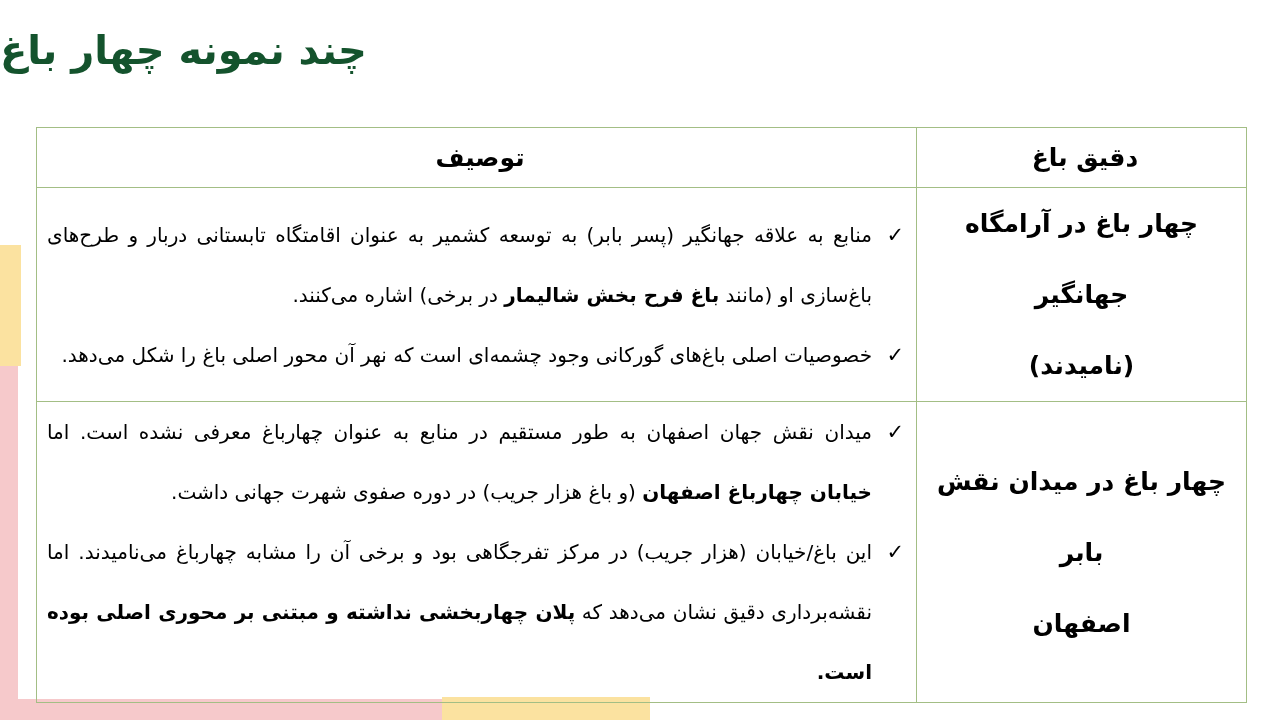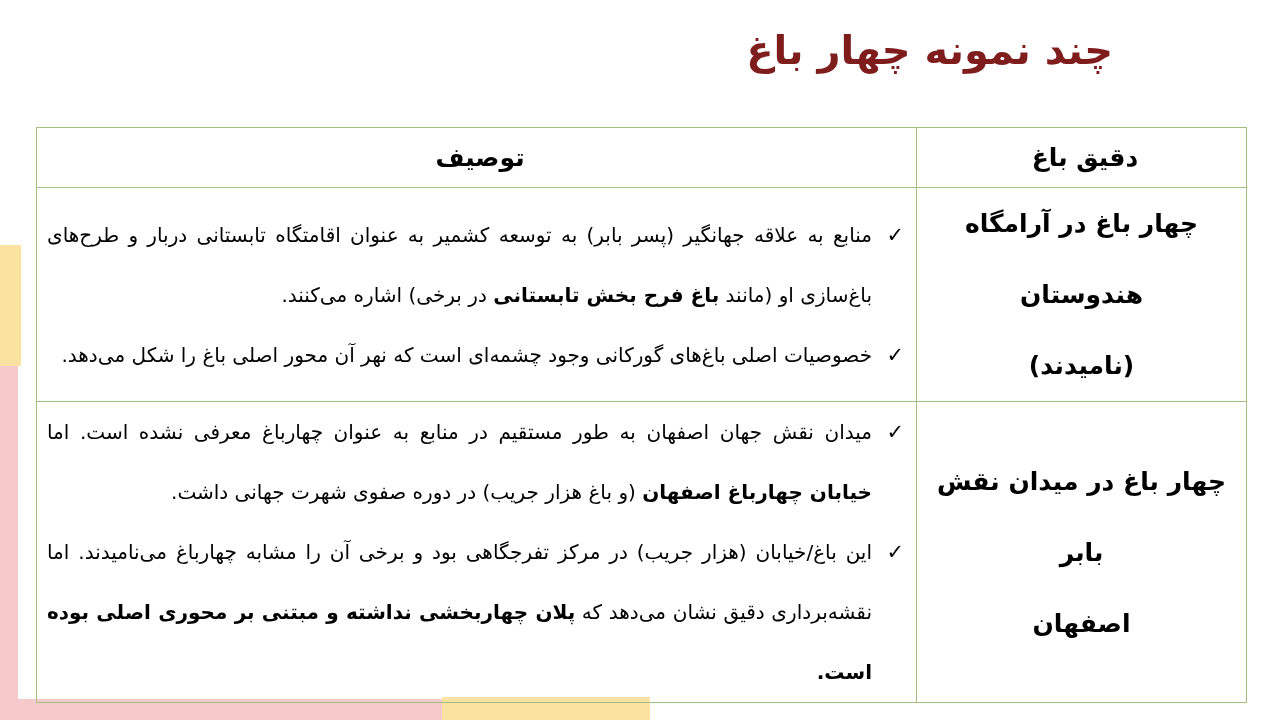--- a/index.html
+++ b/index.html
@@ -23,24 +23,24 @@
   .accent-left-yellow { left: 0; top: 245px; width: 21px; height: 121px; background: #fbe2a0; }
   .accent-left-pink   { left: 0; top: 366px; width: 18px; height: 354px; background: #f6c9cb; }
   .accent-bottom-pink   { left: 0;   top: 699px; width: 442px; height: 21px; background: #f6c9cb; }
   .accent-bottom-yellow { left: 442px; top: 697px; width: 208px; height: 23px; background: #fbe2a0; }
   
   .title {
     position: absolute;
     top: 18px;
     left: 0;
     width: 1113px;
-    text-align: right;
+    text-align: left;
     font-size: 40px;
     font-weight: bold;
-    color: #7f1d1d;
+    color: #14532d;
     line-height: 64px;
   }
   
   table.garden-table {
     position: absolute;
     left: 36px;
     top: 127px;
     width: 1210px;
     border-collapse: collapse;
     table-layout: fixed;
@@ -113,27 +113,27 @@
     </colgroup>
     <thead>
       <tr class="header-row">
         <th class="header-cell">دقیق باغ</th>
         <th class="header-cell">توصیف</th>
       </tr>
     </thead>
     <tbody>
       <tr class="data-row-1">
         <td class="sample-cell">
-          <div class="sample-line">چهار باغ در آرامگاه هندوستان</div>
+          <div class="sample-line">چهار باغ در آرامگاه جهانگیر</div>
           <div class="sample-line">(نامیدند)</div>
         </td>
         <td class="desc-cell">
           <div class="bullet">
             <span class="check">✓</span>
-            <span class="btext"><span>منابع به علاقه جهانگیر (پسر بابر) به توسعه کشمیر به عنوان اقامتگاه تابستانی دربار و طرح‌های باغ‌سازی او (مانند </span><b>باغ فرح بخش تابستانی</b><span> در برخی) اشاره می‌کنند.</span></span>
+            <span class="btext"><span>منابع به علاقه جهانگیر (پسر بابر) به توسعه کشمیر به عنوان اقامتگاه تابستانی دربار و طرح‌های باغ‌سازی او (مانند </span><b>باغ فرح بخش شالیمار</b><span> در برخی) اشاره می‌کنند.</span></span>
           </div>
           <div class="bullet">
             <span class="check">✓</span>
             <span class="btext"><span>خصوصیات اصلی باغ‌های گورکانی وجود چشمه‌ای است که نهر آن محور اصلی باغ را شکل می‌دهد.</span></span>
           </div>
         </td>
       </tr>
       <tr class="data-row-2">
         <td class="sample-cell">
           <div class="sample-line">چهار باغ در میدان نقش بابر</div>

